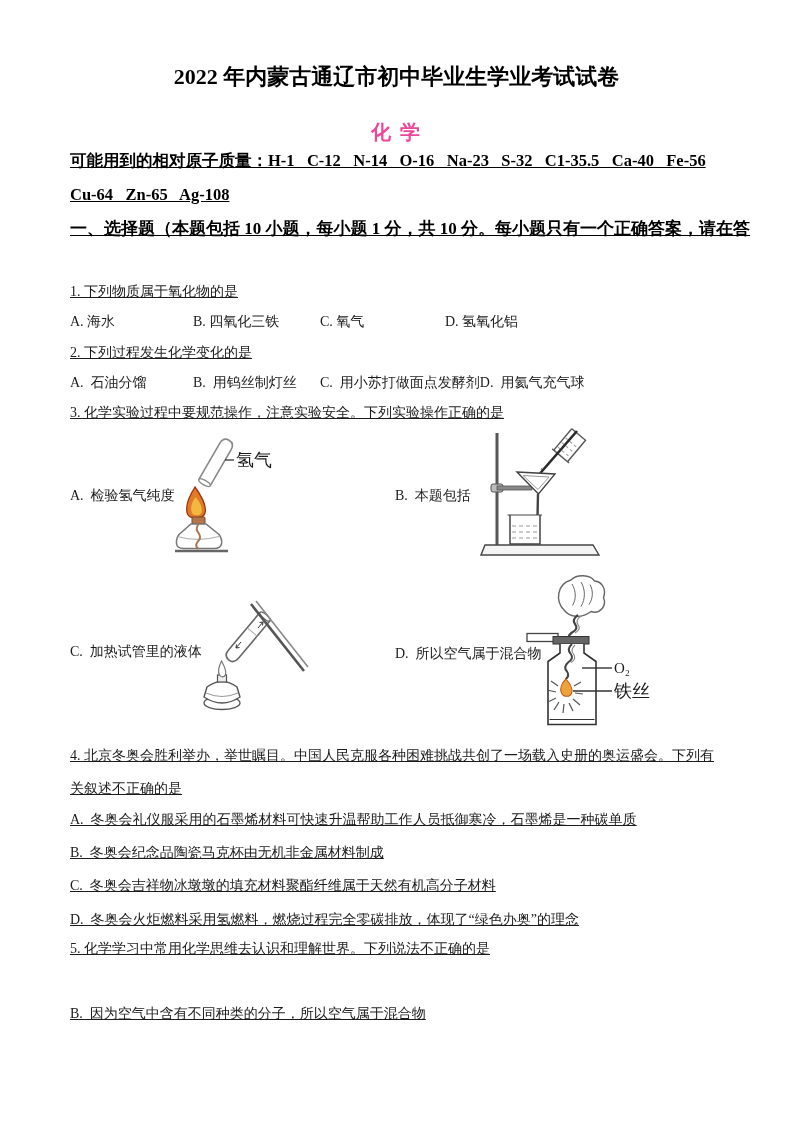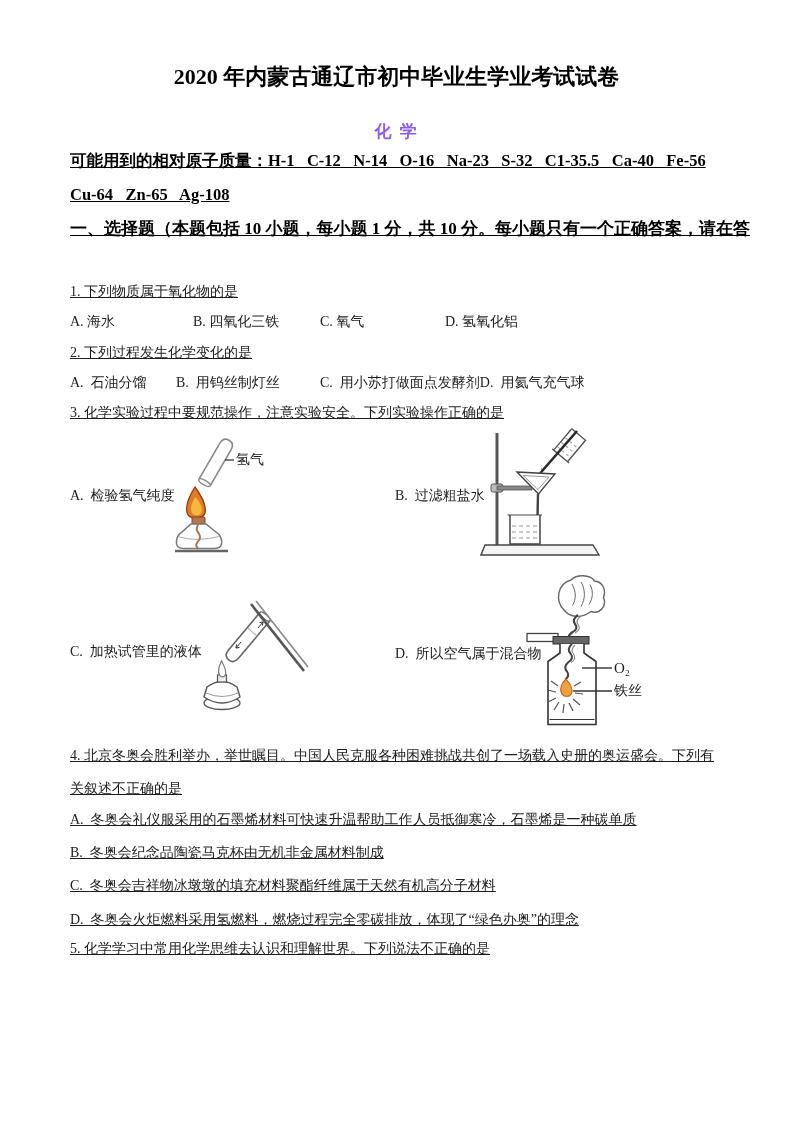--- a/index.html
+++ b/index.html
@@ -3,57 +3,57 @@
 <meta charset="utf-8">
 <style>
   html,body{margin:0;padding:0;background:#fff;}
   .page{position:relative;width:793px;height:1122px;background:#ffffff;overflow:hidden;
         font-family:"Liberation Serif","DejaVu Serif",serif;color:#1c1c1c;}
   .abs{position:absolute;}
   .center{left:0;width:793px;text-align:center;}
   .col{left:70px;width:653px;text-decoration:underline;}
   .pre{white-space:pre;}
   .title{font-size:22px;font-weight:bold;line-height:28px;color:#000;}
-  .subject{font-size:17px;font-weight:bold;line-height:30px;color:#8b5cf6;letter-spacing:2px;}
+  .subject{font-size:20px;font-weight:bold;line-height:30px;color:#ec4899;letter-spacing:2px;}
   .bold16{font-size:16.5px;font-weight:bold;line-height:24px;color:#000;}
   .bold17{font-size:17px;font-weight:bold;line-height:24px;color:#000;}
   .body{font-size:14px;line-height:20px;}
   .figrow{position:absolute;left:70px;width:653px;}
   .fig{position:absolute;top:0;height:100%;}
-  .ann{font-size:14px;line-height:20px;}
+  .ann{font-size:18px;line-height:20px;}
   
   .flame-outer{fill:var(--flame_mid,#e07b28);stroke:var(--flame_outer,#a1330f);stroke-width:1.3px;}
   .flame-inner{fill:var(--flame_inner,#f3b83f);stroke:none;}
   .collar{fill:var(--collar_tan,#b5764a);stroke:#7a4a26;stroke-width:1px;}
   .spark-flame{fill:var(--spark,#eda33b);stroke:#bf5f18;stroke-width:1.1px;}
 </style>
 </head>
 <body>
 
 <div class="page">
 
-  <div class="abs center title" style="top:63px">2020 年内蒙古通辽市初中毕业生学业考试试卷</div>
+  <div class="abs center title" style="top:63px">2022 年内蒙古通辽市初中毕业生学业考试试卷</div>
   <div class="abs center subject" style="top:117px">化  学</div>
   <div class="abs col bold16 pre" style="top:149px">可能用到的相对原子质量：H-1   C-12   N-14   O-16   Na-23   S-32   C1-35.5   Ca-40   Fe-56</div>
   <div class="abs col bold16 pre" style="top:183px">Cu-64   Zn-65   Ag-108</div>
 
   <div class="abs col bold17 pre" style="top:217px">一、选择题（本题包括 10 小题，每小题 1 分，共 10 分。每小题只有一个正确答案，请在答</div>
 
   <div class="abs col body pre" style="top:282px">1. 下列物质属于氧化物的是</div>
   <div class="abs col body" style="top:312px;height:20px">
     <span class="abs pre" style="left:0">A. 海水</span>
     <span class="abs pre" style="left:123px">B. 四氧化三铁</span>
     <span class="abs pre" style="left:250px">C. 氧气</span>
     <span class="abs pre" style="left:375px">D. 氢氧化铝</span>
   </div>
 
   <div class="abs col body pre" style="top:343px">2. 下列过程发生化学变化的是</div>
   <div class="abs col body" style="top:373px;height:20px">
     <span class="abs pre" style="left:0">A.  石油分馏</span>
-    <span class="abs pre" style="left:106px">B.  用钨丝制灯丝</span>
+    <span class="abs pre" style="left:123px">B.  用钨丝制灯丝</span>
     <span class="abs pre" style="left:250px;white-space:pre"><span class="pre">C.  用小苏打做面点发酵剂</span><span class="pre">D.  用氦气充气球</span></span>
   </div>
 
   <div class="abs col body pre" style="top:403px">3. 化学实验过程中要规范操作，注意实验安全。下列实验操作正确的是</div>
 
   <div class="figrow" style="top:428px;height:144px">
 
     <div class="fig" style="left:0;width:325px">
       <span class="abs body pre" style="left:0;top:58px">A.  检验氢气纯度</span>
       <svg class="abs" style="left:105px;top:7px" width="95" height="120" viewBox="0 0 95 120">
@@ -73,21 +73,21 @@
           <path d="M16,89 L31,89 L44,99.5 Q47.5,104 46.5,109 Q45.5,113.5 39,113.5 L8.5,113.5 Q2,113.5 1.5,108.5 Q1,103.5 4,99.5 Z" fill="#fff" stroke="#777" stroke-width="1.5"></path>
           <path d="M4,102 Q23,107 44,101.5" fill="none" stroke="#aaa" stroke-width="1"></path>
           <path d="M23.5,89 q-3.5,5 0,9 q3.5,5 -1,9 q-3,4 1,7" fill="none" stroke="#a9764f" stroke-width="2"></path>
           <line x1="0" y1="116" x2="53" y2="116" stroke="#666" stroke-width="2.6"></line>
         </g>
       </svg>
       <span class="abs ann" style="left:166px;top:22px">氢气</span>
     </div>
 
     <div class="fig" style="left:325px;width:328px">
-      <span class="abs body pre" style="left:0;top:58px">B.  过滤粗盐水</span>
+      <span class="abs body pre" style="left:0;top:58px">B.  本题包括</span>
       <svg class="abs" style="left:85px;top:0" width="145" height="133" viewBox="0 0 145 133">
         <g>
           <line x1="17" y1="5" x2="17" y2="117" stroke="#555" stroke-width="3"></line>
           <path d="M5,117 H113 L119,127 H1 Z" fill="#f4f4f4" stroke="#444" stroke-width="1.4"></path>
           <rect x="11" y="56" width="12" height="8" rx="2" fill="#bbb" stroke="#555"></rect>
           <rect x="17" y="58" width="35" height="4" fill="#888" stroke="#555" stroke-width="0.8"></rect>
         </g>
         <g transform="rotate(40 89 18)">
           <path d="M80,3 H98 V31 M80,3 V31" fill="#fff" stroke="#555" stroke-width="1.4"></path>
           <line x1="78" y1="31" x2="100" y2="31" stroke="#555" stroke-width="1.4"></line>
@@ -185,14 +185,15 @@
   </div>
 
   <div class="abs col body pre" style="top:746px">4. 北京冬奥会胜利举办，举世瞩目。中国人民克服各种困难挑战共创了一场载入史册的奥运盛会。下列有</div>
   <div class="abs col body pre" style="top:779px">关叙述不正确的是</div>
   <div class="abs col body pre" style="top:810px">A.  冬奥会礼仪服采用的石墨烯材料可快速升温帮助工作人员抵御寒冷，石墨烯是一种碳单质</div>
   <div class="abs col body pre" style="top:843px">B.  冬奥会纪念品陶瓷马克杯由无机非金属材料制成</div>
   <div class="abs col body pre" style="top:910px">D.  冬奥会火炬燃料采用氢燃料，燃烧过程完全零碳排放，体现了“绿色办奥”的理念</div>
   <div class="abs col body pre" style="top:876px">C.  冬奥会吉祥物冰墩墩的填充材料聚酯纤维属于天然有机高分子材料</div>
 
   <div class="abs col body pre" style="top:939px">5. 化学学习中常用化学思维去认识和理解世界。下列说法不正确的是</div>
+  <div class="abs col body pre" style="top:1004px">B.  因为空气中含有不同种类的分子，所以空气属于混合物</div>
 
 </div>
 
 </body></html>

